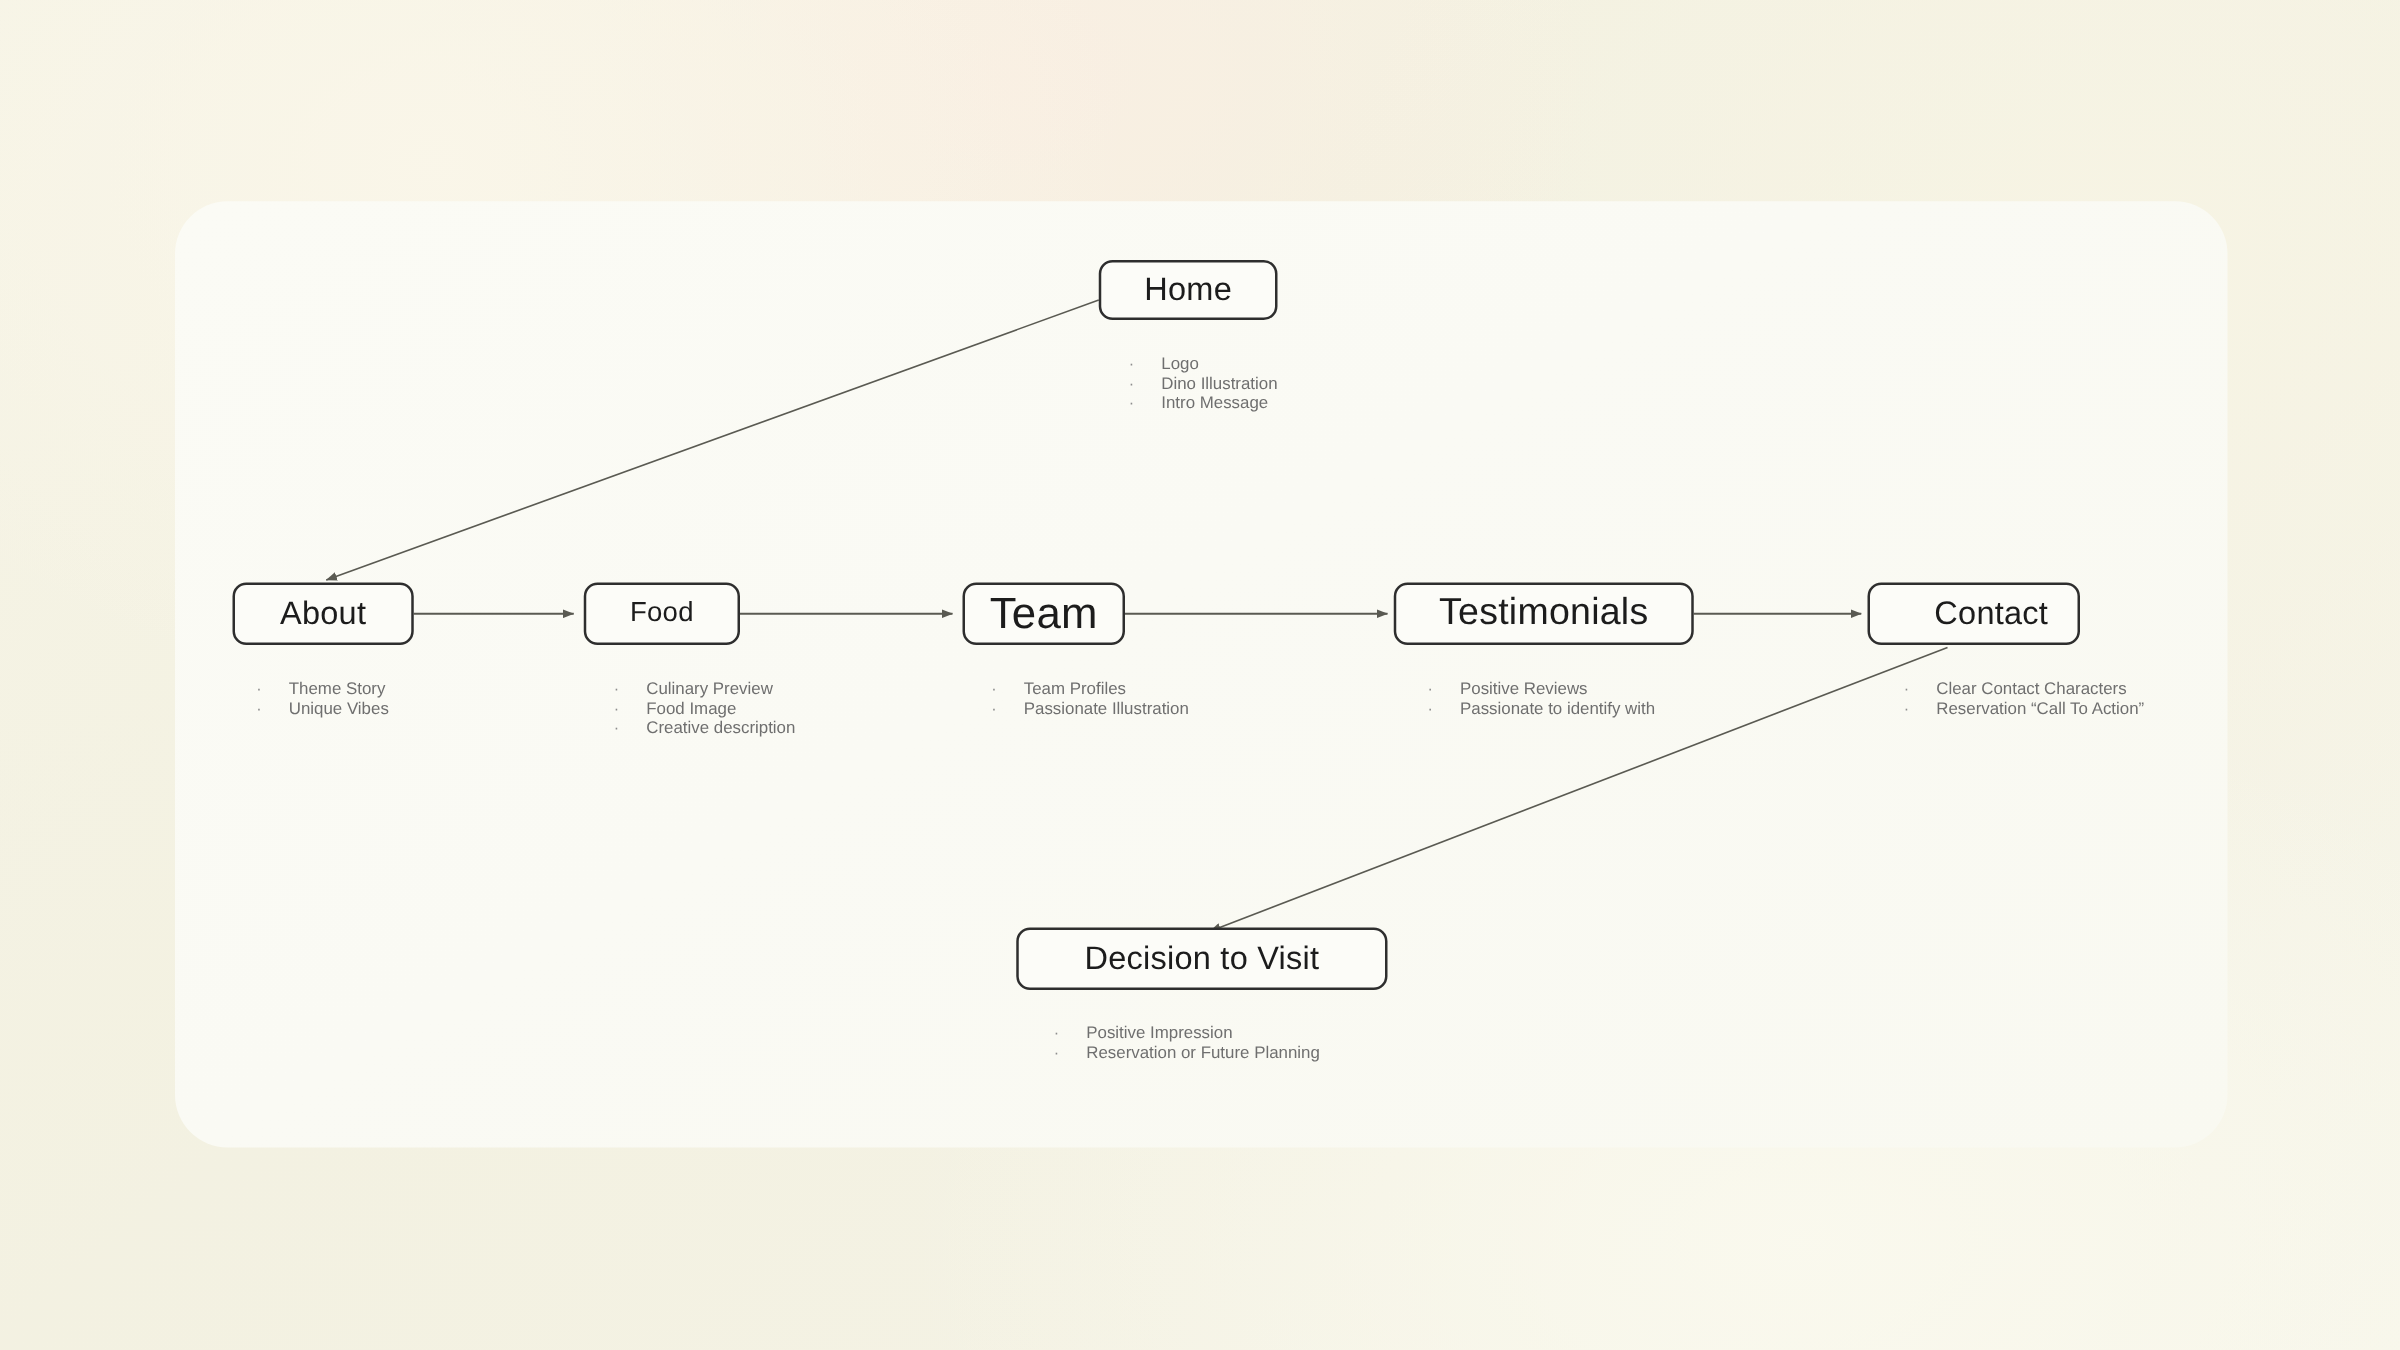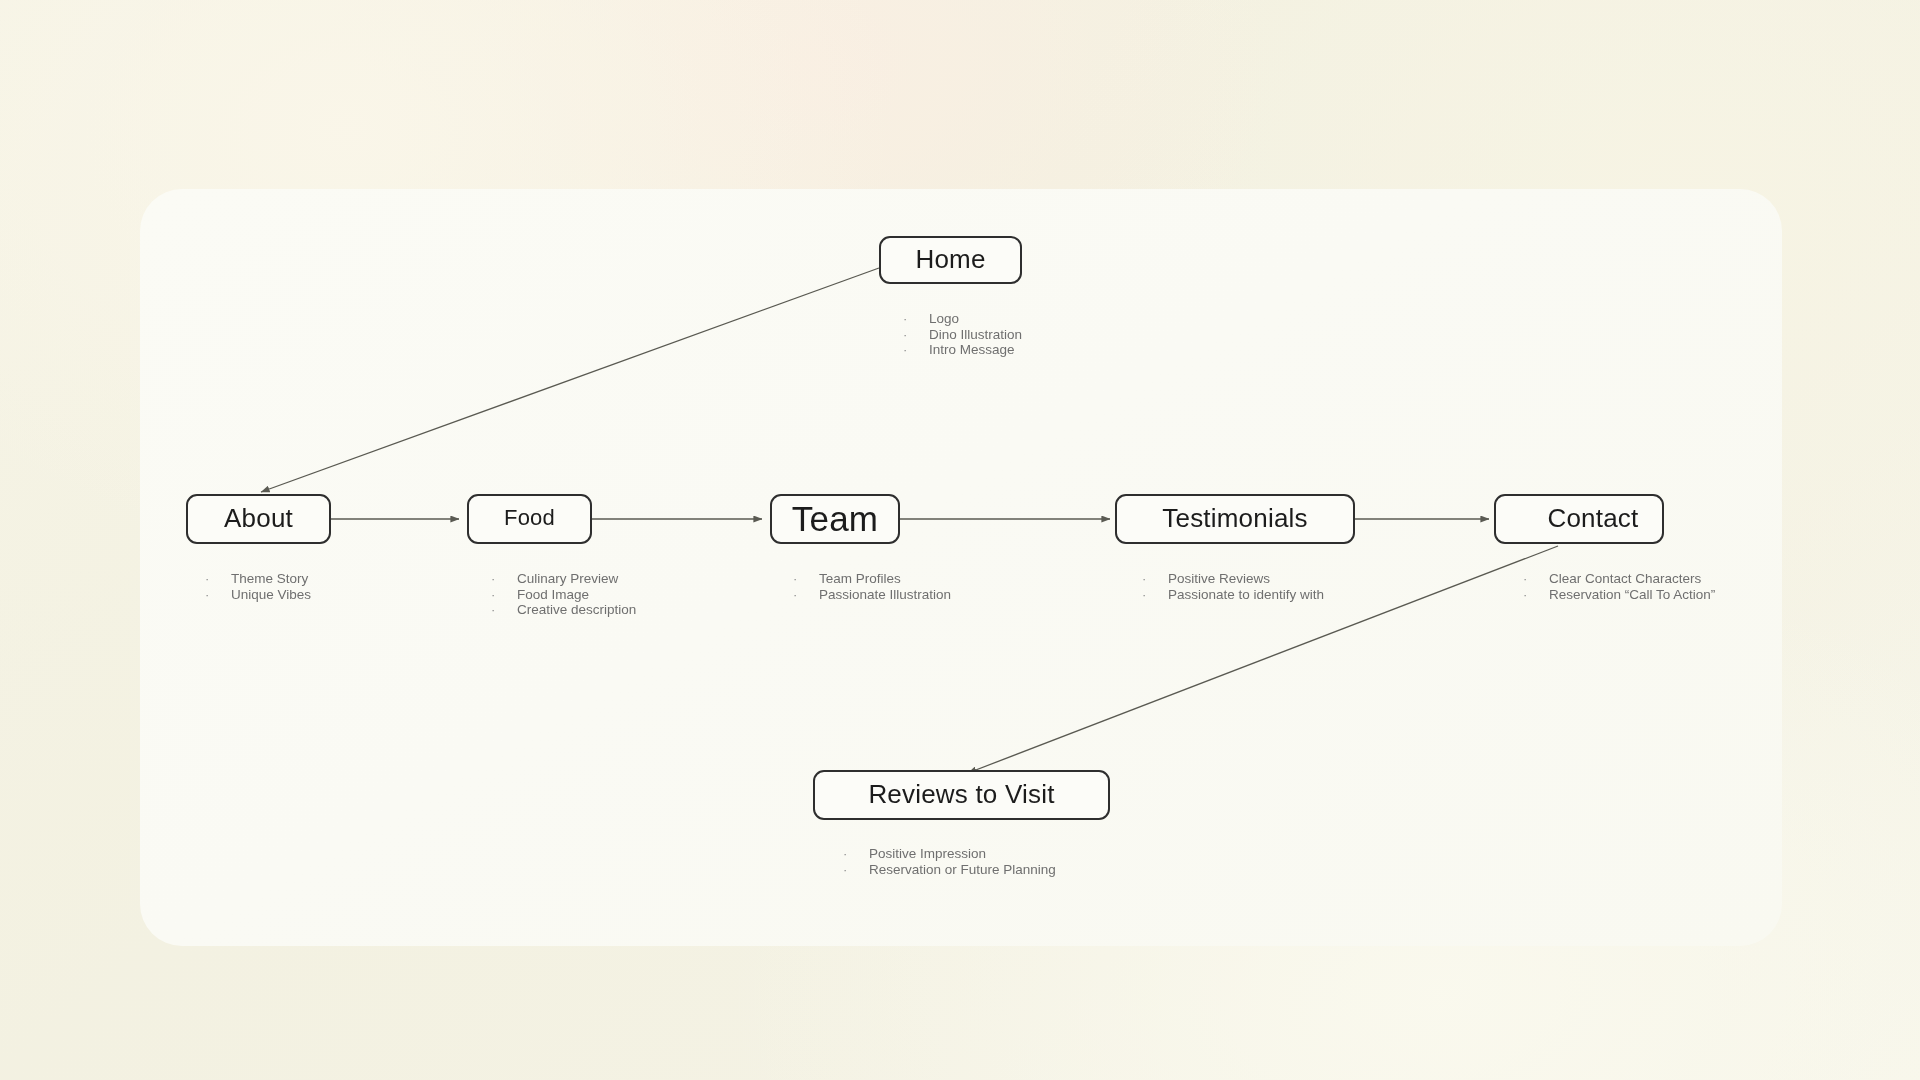--- a/index.html
+++ b/index.html
@@ -18,21 +18,20 @@
       radial-gradient(ellipse 1000px 800px at 88% 20%, rgba(247,244,228,0.9) 0%, rgba(247,244,228,0) 65%),
       radial-gradient(ellipse 1100px 700px at 75% 92%, rgba(250,249,238,0.95) 0%, rgba(250,249,238,0) 65%),
       radial-gradient(ellipse 900px 600px at 10% 88%, rgba(243,241,226,0.9) 0%, rgba(243,241,226,0) 65%),
       linear-gradient(140deg, #f6f4e6 0%, #f3f1e1 40%, #f4f2e4 70%, #f7f6ea 100%);
   }
 
   #stage {
     position: relative;
     width: 1920px;
     height: 788px;
-    margin-top: 28px;
   }
 
   
   #canvas-card {
     position: absolute;
     left: 140px;
     top: 161px;
     width: 1642px;
     height: 757px;
     border-radius: 42px;
@@ -177,21 +176,21 @@
     <div class="bullet-row">
       <span class="bullet-dot">·</span>
       <span class="bullet-text">Team Profiles</span>
     </div>
     <div class="bullet-row">
       <span class="bullet-dot">·</span>
       <span class="bullet-text">Passionate Illustration</span>
     </div>
   </div>
 
-  <div class="node" style="left:1115px; top:466px; width:240px; height:50px; font-size:26px;">
+  <div class="node" style="left:1115px; top:466px; width:240px; height:50px; font-size:30px;">
     <span class="node-label">Testimonials</span>
   </div>
   <div class="bullets" style="left:1142px; top:543px;">
     <div class="bullet-row">
       <span class="bullet-dot">·</span>
       <span class="bullet-text">Positive Reviews</span>
     </div>
     <div class="bullet-row">
       <span class="bullet-dot">·</span>
       <span class="bullet-text">Passionate to identify with</span>
@@ -206,21 +205,21 @@
       <span class="bullet-dot">·</span>
       <span class="bullet-text">Clear Contact Characters</span>
     </div>
     <div class="bullet-row">
       <span class="bullet-dot">·</span>
       <span class="bullet-text">Reservation “Call To Action”</span>
     </div>
   </div>
 
   <div class="node" style="left:813px; top:742px; width:297px; height:50px; font-size:26px;">
-    <span class="node-label">Reviews to Visit</span>
+    <span class="node-label">Decision to Visit</span>
   </div>
   <div class="bullets" style="left:843px; top:818px;">
     <div class="bullet-row">
       <span class="bullet-dot">·</span>
       <span class="bullet-text">Positive Impression</span>
     </div>
     <div class="bullet-row">
       <span class="bullet-dot">·</span>
       <span class="bullet-text">Reservation or Future Planning</span>
     </div>

